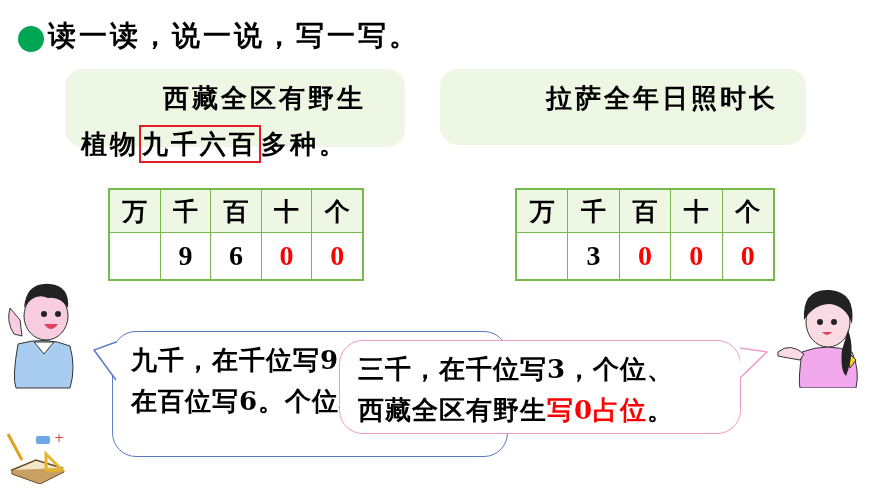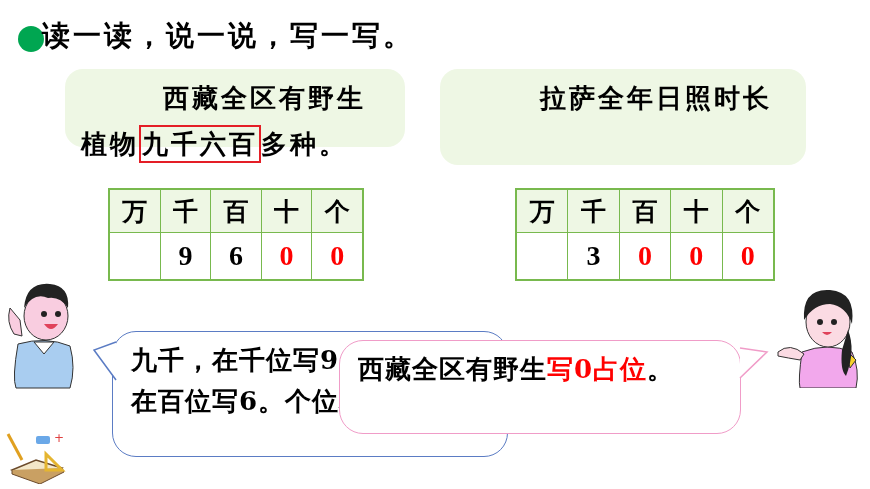--- a/index.html
+++ b/index.html
@@ -1,20 +1,20 @@
 <!DOCTYPE html>
 <html><head>
 <meta charset="utf-8">
 <style>
   html, body { margin:0; padding:0; }
   body { width:870px; height:489px; background:#ffffff; position:relative; overflow:hidden;
          font-family: "DejaVu Serif", "Liberation Serif", serif; color:#000; }
   .abs { position:absolute; }
   .header-dot { left:18px; top:26px; width:26px; height:26px; border-radius:50%; background:#00a651; }
-  .header-title { left:42px; top:16px; font-size:28px; font-weight:bold; letter-spacing:3px; line-height:40px; }
+  .header-title { left:48px; top:16px; font-size:28px; font-weight:bold; letter-spacing:3px; line-height:40px; }
   .card { background:#eef7e4; border-radius:18px; font-size:26px; line-height:46px; font-weight:bold; letter-spacing:3px; }
   .card .l1 { padding-left:82px; }
   .hl { display:inline-block; border:2px solid #e41e26; line-height:34px; padding:0 1px;text-align:center; }
   table.pv { border-collapse:collapse; position:absolute; border:2px solid #78b94e; }
   table.pv td { border:1.5px solid #78b94e; width:50px; text-align:center; padding:0; }
   table.pv tr.h td { background:#eef7e4; height:42px; font-size:25px; font-weight:bold; }
   table.pv tr.v td { background:#ffffff; height:46px; font-size:28px; font-weight:bold;
                      font-family:"Liberation Serif", serif; }
   .red { color:#ff0000; }
   .bubble { background:#fff; border-radius:24px; font-size:26px; line-height:41px; font-weight:bold;
@@ -27,21 +27,21 @@
 <body>
 
 <div class="abs header-dot"></div>
 <div class="abs header-title">读一读，说一说，写一写。</div>
 
 <div class="abs card" style="left:65px; top:69px; width:340px; height:78px; padding:6px 0 0 16px; box-sizing:border-box;">
   <div class="l1">西藏全区有野生</div>
   <div><span>植物</span><span class="hl">九千六百</span><span>多种。</span></div>
 </div>
 
-<div class="abs card" style="left:440px; top:69px; width:366px; height:96px; padding:6px 0 0 18px; box-sizing:border-box;">
+<div class="abs card" style="left:440px; top:69px; width:366px; height:76px; padding:6px 0 0 24px; box-sizing:border-box;">
   <div class="l1" style="padding-left:82px;">拉萨全年日照时长</div>
 </div>
 
 <table class="pv" style="left:108px; top:188px; width:256px;">
   <tbody>
       <tr class="h">
     <td>万</td>
     <td>千</td>
     <td>百</td>
     <td>十</td>
@@ -110,17 +110,18 @@
 
 <div class="abs bubble bubble-blue" style="left:112px; top:331px; width:396px; height:126px;">
   <div>九千，在千位写9，</div>
   <div>在百位写6。个位和十位</div>
 </div>
 <svg class="fig" style="left:92px; top:340px;" width="26" height="42" viewBox="0 0 26 42">
   <path d="M24 2 L2 10 L24 40" fill="#fff" stroke="#5b7cc4" stroke-width="1.5"></path>
 </svg>
 
 <div class="abs bubble bubble-pink" style="left:339px; top:340px; width:402px; height:94px;">
+  <div>三千，在千位写3，个位、</div>
   <div><span>西藏全区有野生</span><span class="red">写0占位</span><span>。</span></div>
 </div>
 <svg class="fig" style="left:739px; top:344px;" width="30" height="36" viewBox="0 0 30 36">
   <path d="M1 4 L28 8 L1 34" fill="#fff" stroke="#f09cc8" stroke-width="1.5"></path>
 </svg>
 
 </body></html>

